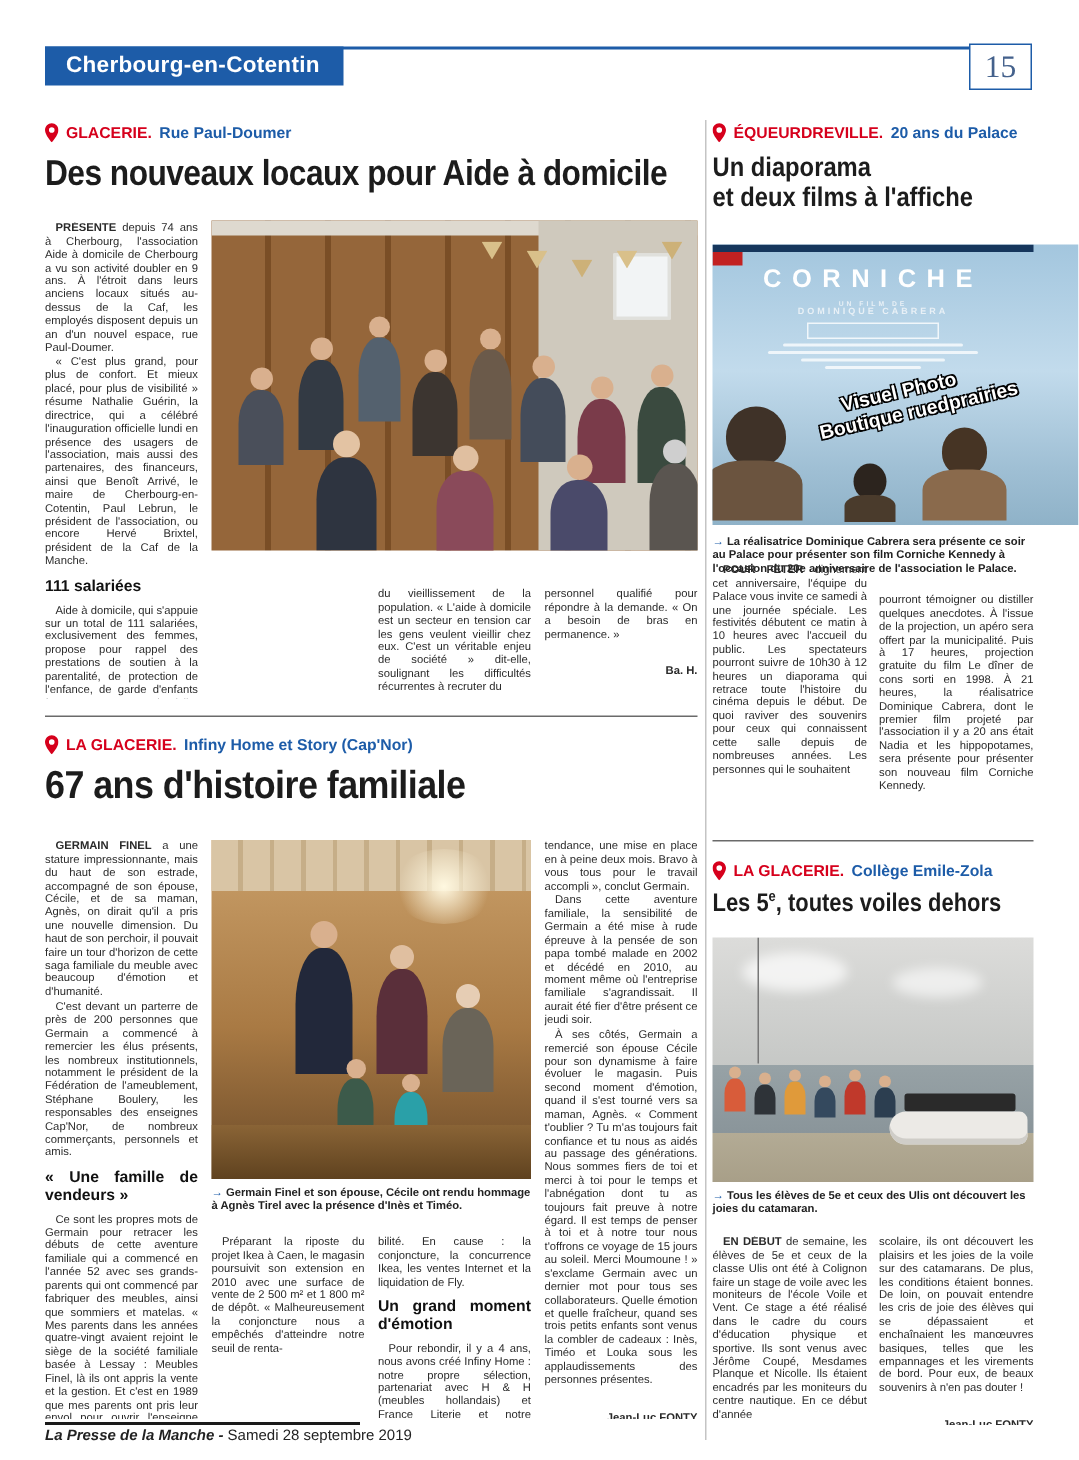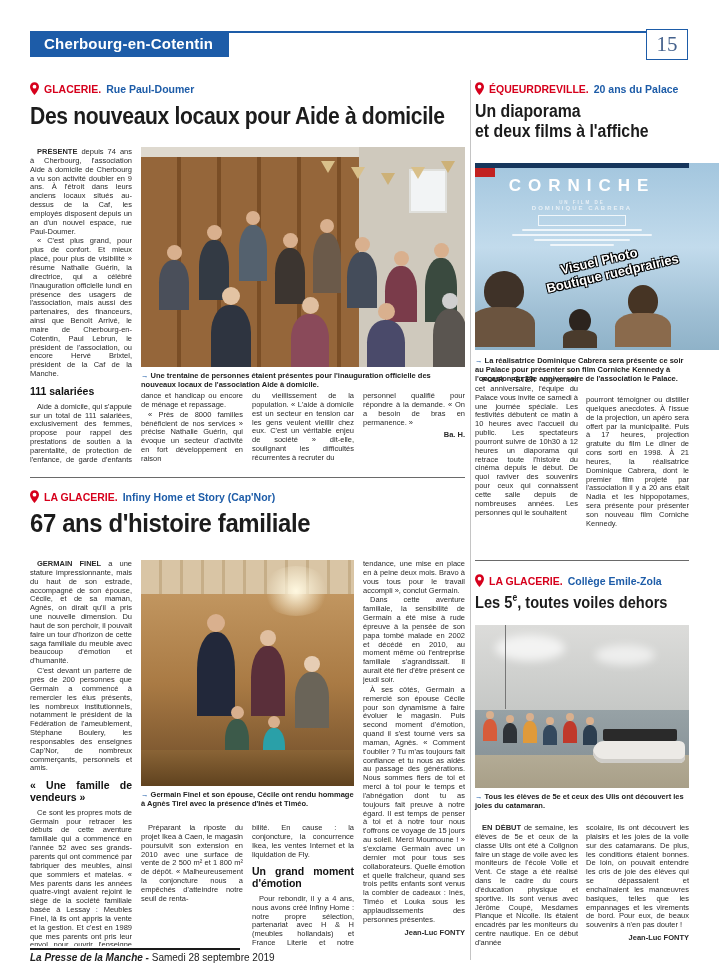--- a/index.html
+++ b/index.html
@@ -27,21 +27,21 @@
   .h-a3{font-size:26px;transform:scaleX(0.92);letter-spacing:-0.4px;}
   .h-a4{font-size:17px;transform:scaleX(0.86);}
   .h-a4 sup{font-size:10px;}
 
   
   .col{font-size:7.5px;line-height:1.18;text-align:justify;overflow:hidden;}
   .col p{margin:0;text-indent:7px;}
   .col p+p{margin-top:1px;}
   .lead{font-weight:bold;}
   .subhead{font-weight:bold;font-size:10.5px;line-height:1.12;margin:7px 0 5px;text-indent:0;color:#111;}
-  .byline{font-weight:bold;text-align:right;margin-top:4px;text-indent:0;}
+  .byline{font-weight:bold;text-align:right;margin-top:16px;text-indent:0;}
 
   
   .caption{font-size:7.5px;line-height:1.2;font-weight:bold;color:#222;text-align:left;}
   .caption .arrow{color:#1d5ca8;font-weight:bold;}
 
   
   .hrule{height:1px;background:#6a6a6a;}
   .vrule{width:1px;background:#c4c4c4;}
   .footrule{height:2px;background:#1a1a1a;}
 
@@ -144,29 +144,21 @@
       </div>
     <div class="person" style="left:226px;top:156px;">
         <div class="head" style="width:17px;height:17px;"></div>
         <div class="torso" style="width:38px;height:50px;background:#4a4a6a;"></div>
       </div>
     <div class="person" style="left:292px;top:146px;">
         <div class="head" style="width:16px;height:16px;background:#cfcfcf;"></div>
         <div class="torso" style="width:34px;height:58px;background:#5a5550;"></div>
       </div>
   </div>
-  <div class="abs caption" style="left:141px;top:371px;width:324px;">
-    <span class="arrow">→</span>
-    <span>Une trentaine de personnes étaient présentes pour l'inauguration officielle des nouveaux locaux de l'association Aide à domicile.</span>
-  </div>
-
-  <div class="abs col" style="left:141px;top:392px;width:102px;height:80px;">
-    <p style="text-indent:0;">dance et handicap ou encore de ménage et repassage.</p>
-    <p>« Près de 8000 familles bénéficient de nos services » précise Nathalie Guérin, qui évoque un secteur d'activité en fort développement en raison</p>
-  </div>
+
   <div class="abs col" style="left:252px;top:392px;width:102px;height:80px;">
     <p style="text-indent:0;">du vieillissement de la population. « L'aide à domicile est un secteur en tension car les gens veulent vieillir chez eux. C'est un véritable enjeu de société » dit-elle, soulignant les difficultés récurrentes à recruter du</p>
   </div>
   <div class="abs col" style="left:363px;top:392px;width:102px;height:80px;">
     <p style="text-indent:0;">personnel qualifié pour répondre à la demande. « On a besoin de bras en permanence. »</p>
     <div class="byline">Ba. H.</div>
   </div>
 
   <div class="abs hrule" style="left:30px;top:477px;width:435px;"></div>
 

